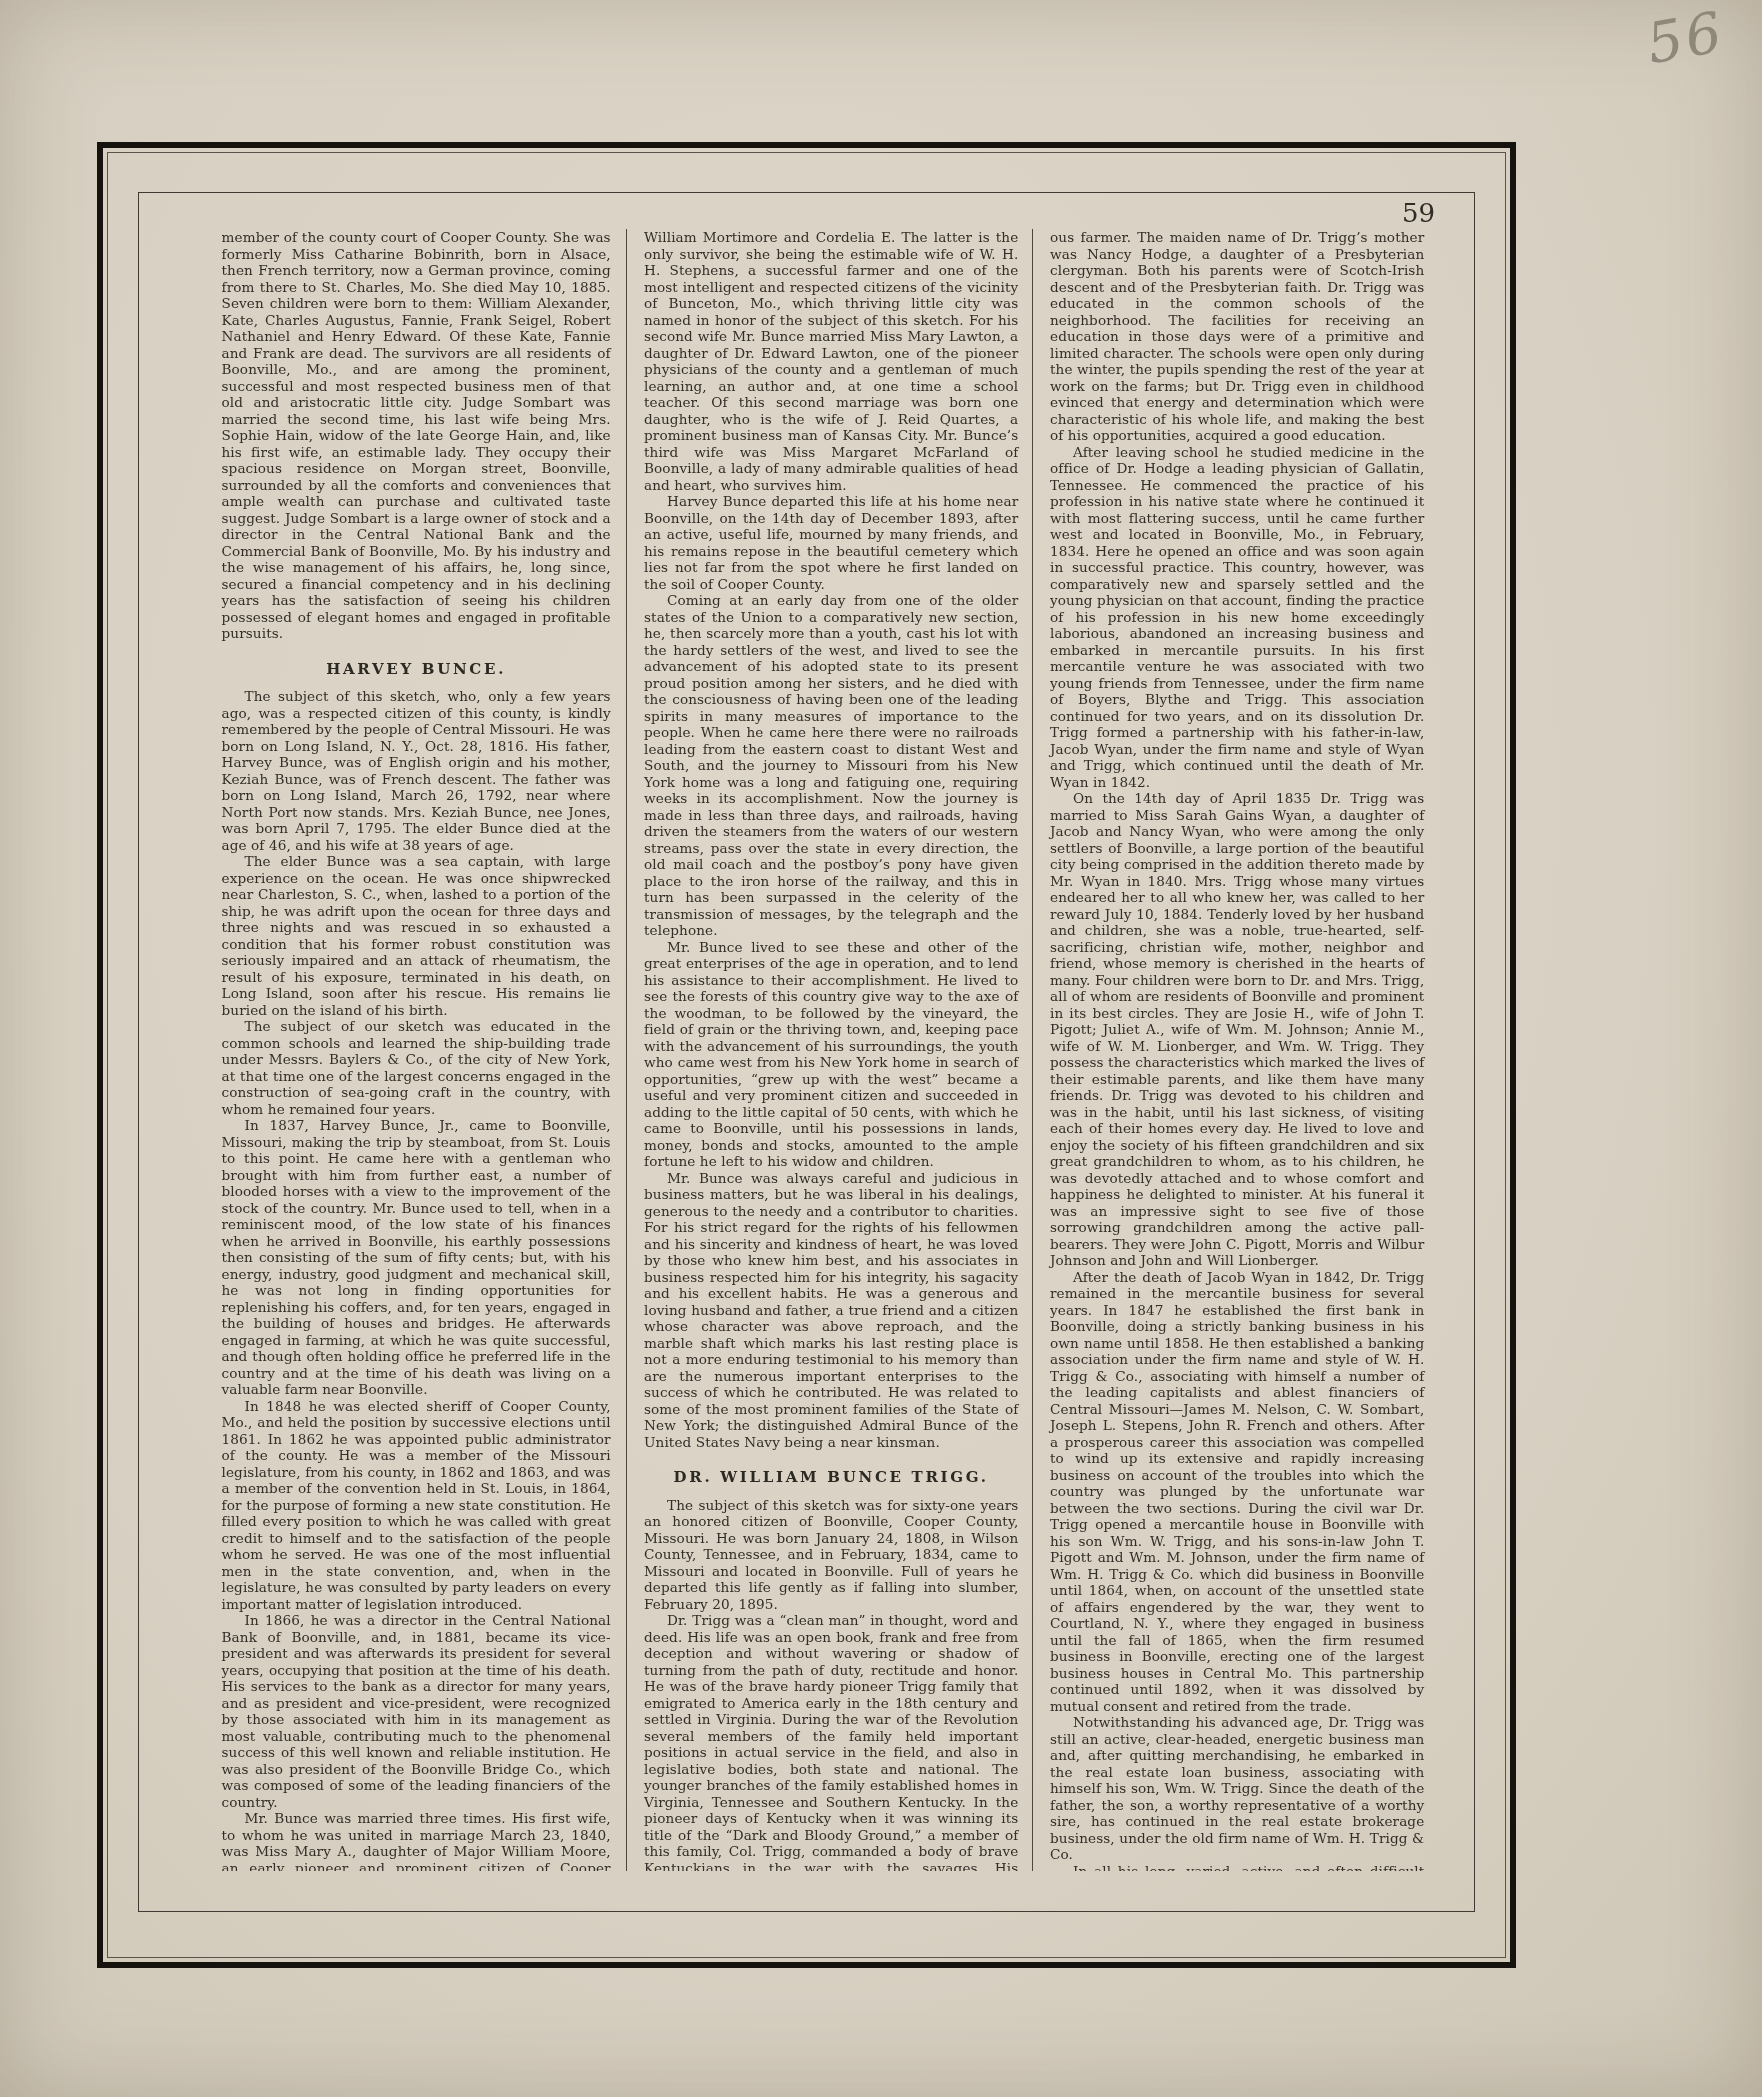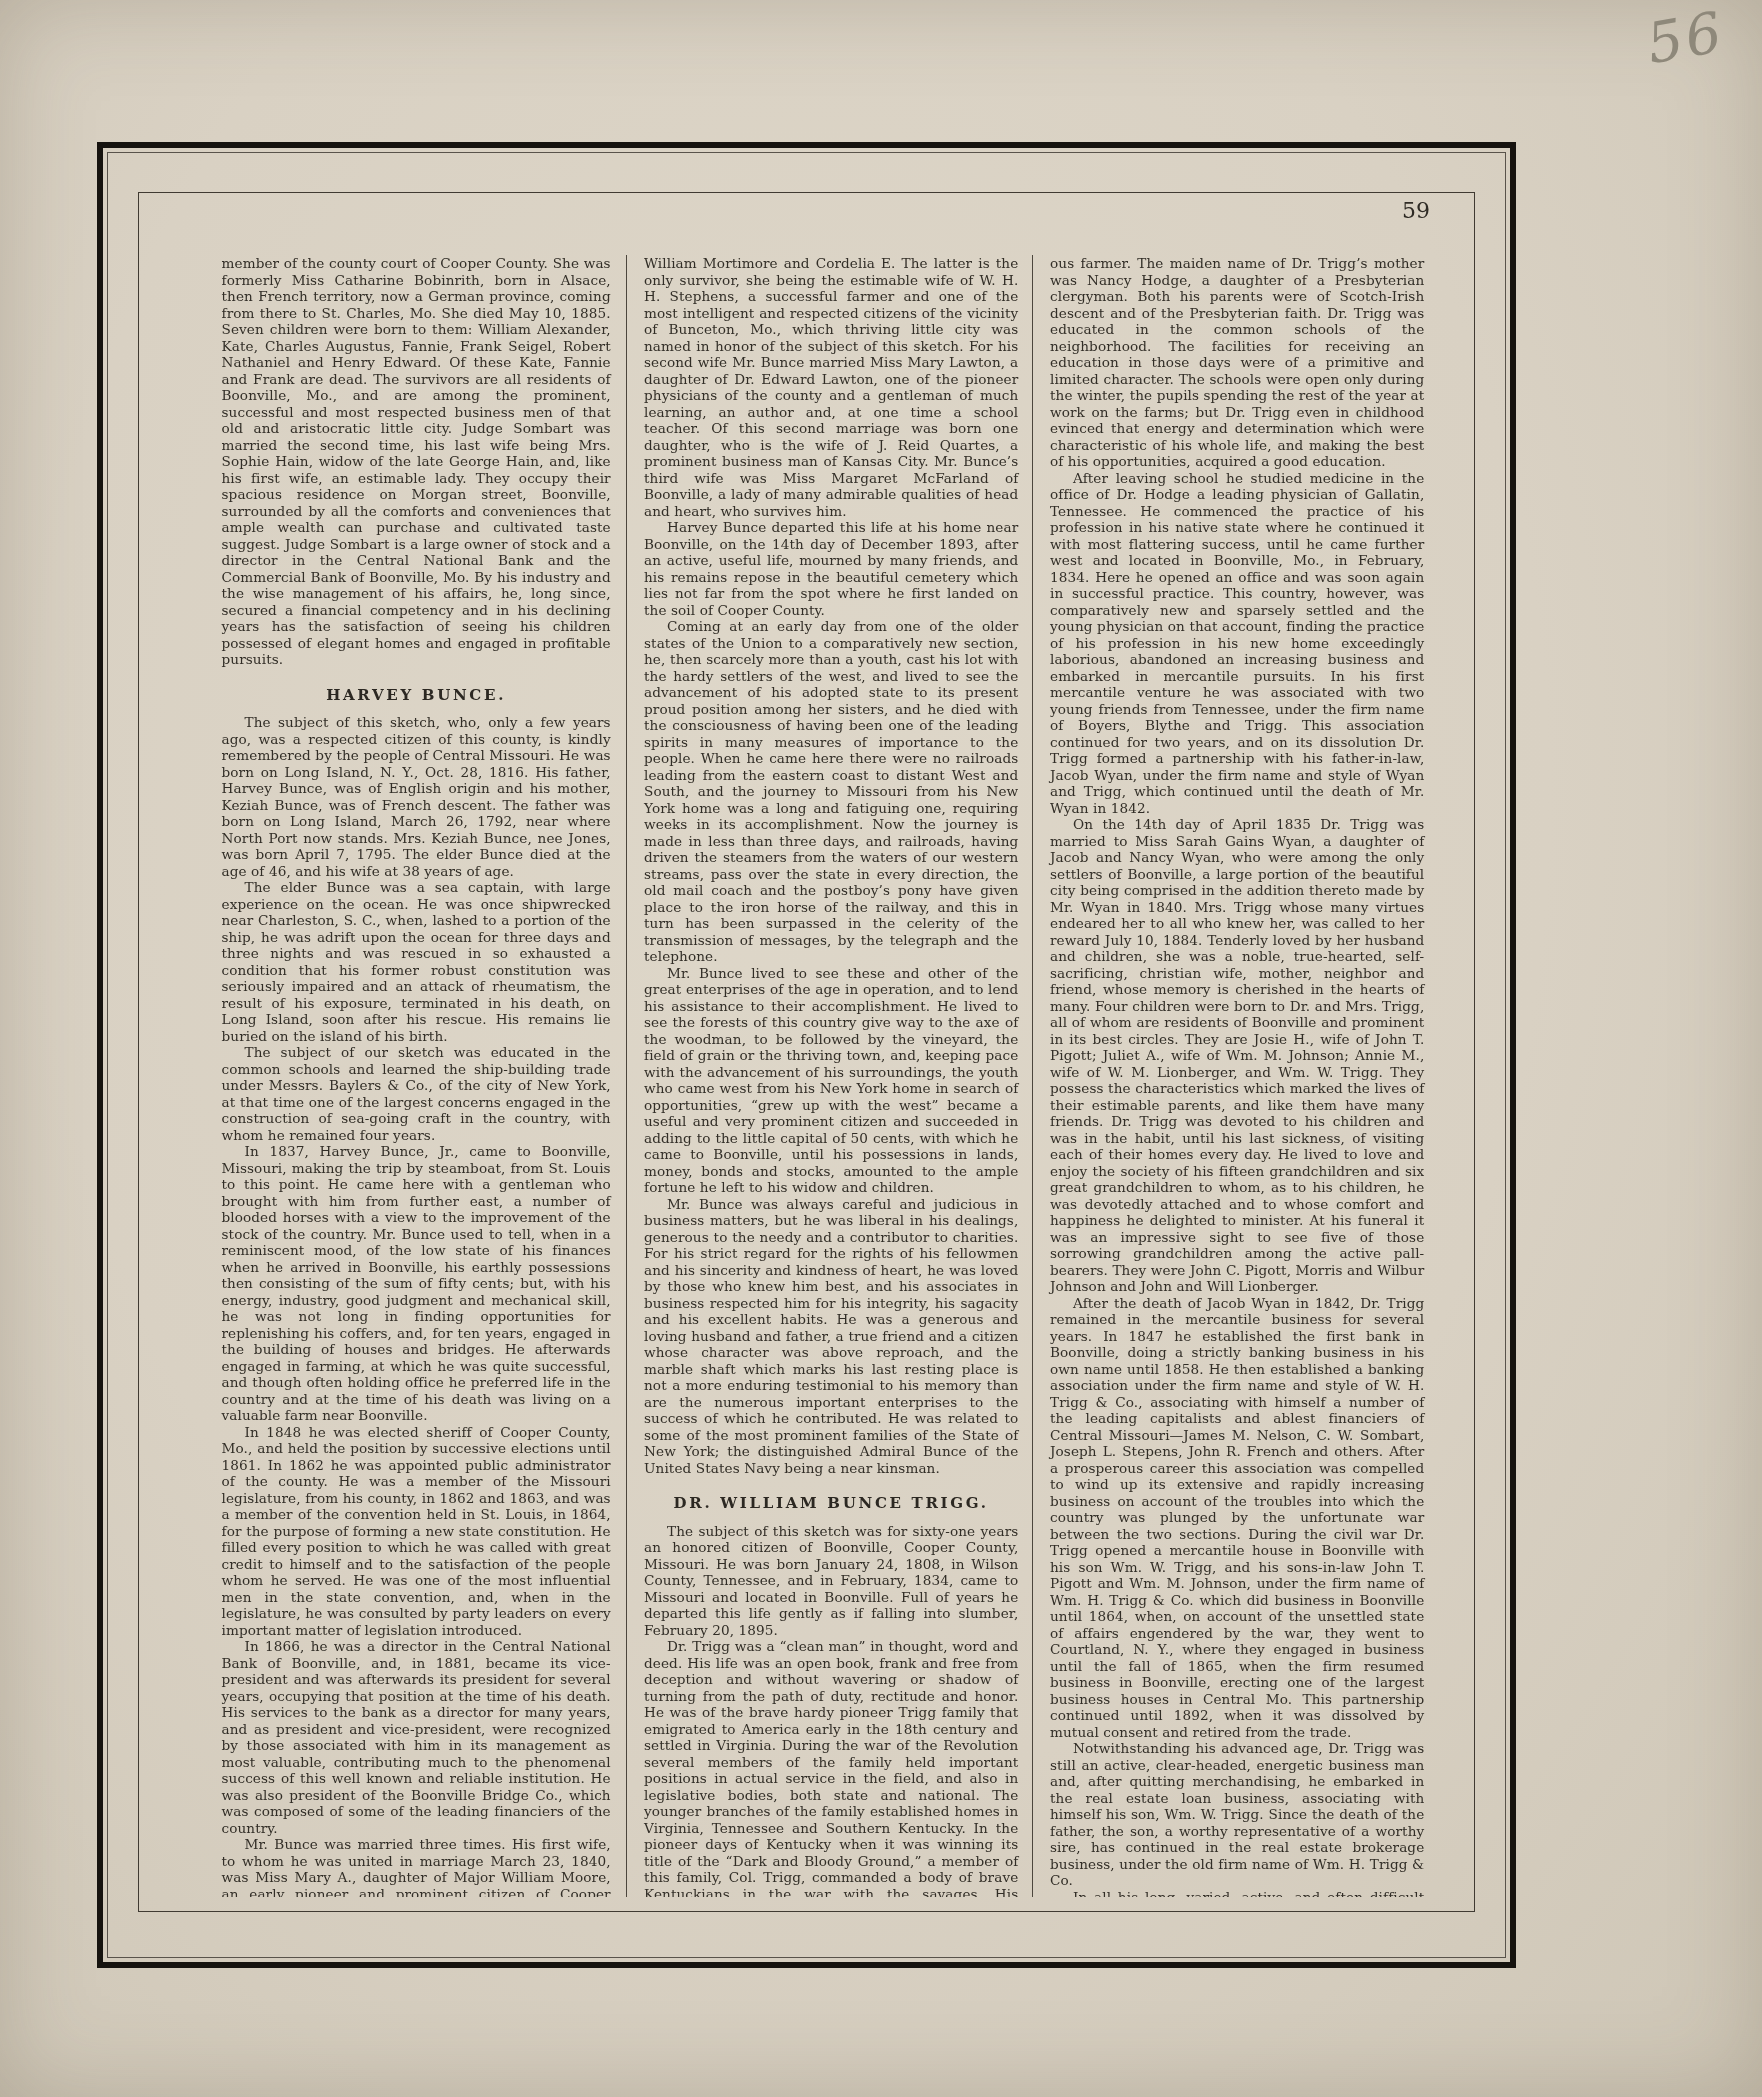--- a/index.html
+++ b/index.html
@@ -28,24 +28,24 @@
     position:absolute; inset:3.8px;
     border:1.5px solid #59534b;
   }
   .frame-inner {
     position:absolute; left:138px; top:192px;
     width:1335px; height:1718px;
     border:1.5px solid #403a32;
   }
   .page-number {
     position:absolute; left:1402px; top:198px;
-    font-size:22px; color:#2f2b25;
+    font-size:26px; color:#2f2b25;
   }
   .text-area {
-    position:absolute; left:220px; top:255px;
+    position:absolute; left:220px; top:229px;
     width:1218px; height:1642px;
     display:flex;
     justify-content:center;
   }
   .column {
     width:406px; box-sizing:border-box;
     height:1642px; overflow:hidden;
     padding:0 15.3px 0 1.5px;
     text-align:justify;
     font-size:13.6px; line-height:16.5px;

